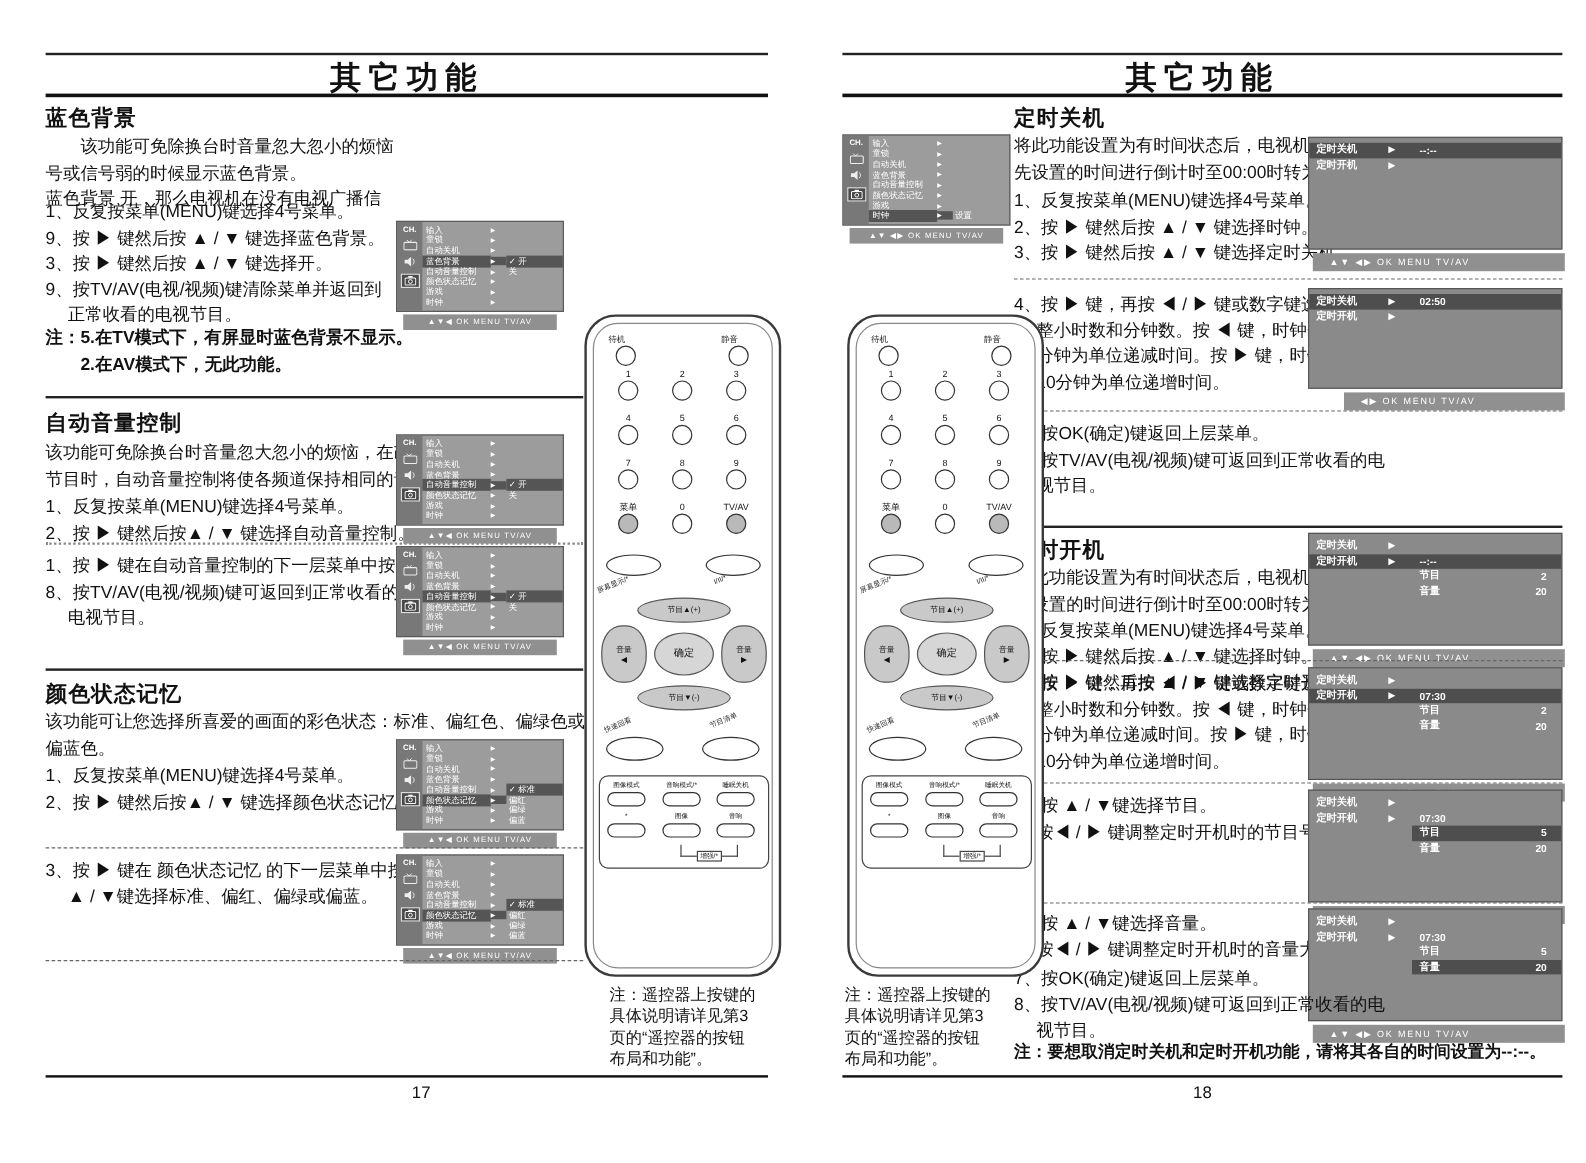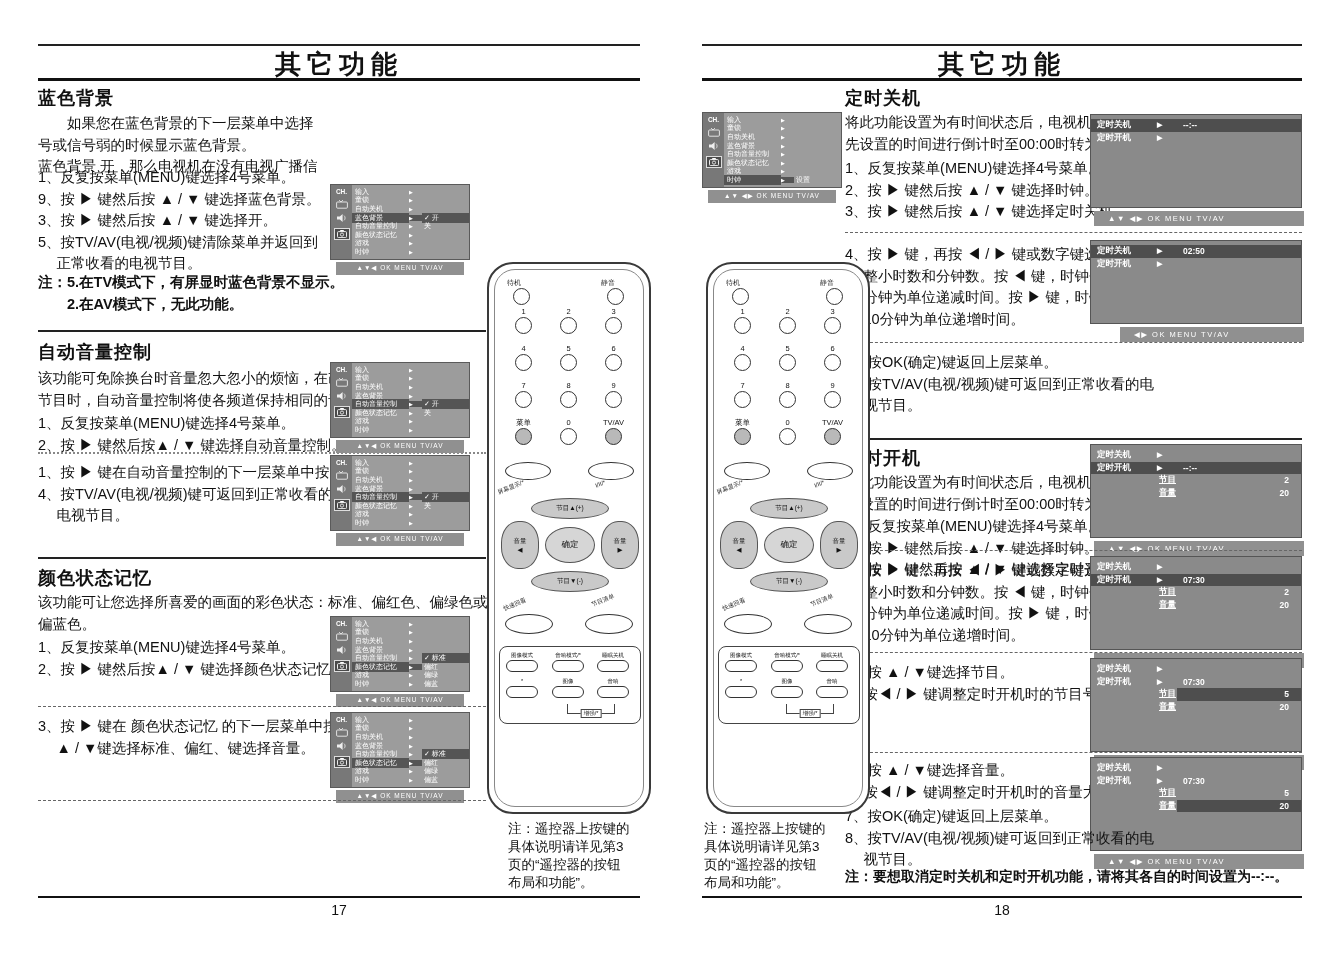--- a/index.html
+++ b/index.html
@@ -36,21 +36,21 @@
         font-size:6.5px;text-align:center;padding:2.5px 0;letter-spacing:1px;white-space:nowrap;}
 
   
   .timer{width:212px;}
   .timer .panel{background:#8a8a8a;border:1px solid #555;height:88px;padding-top:4px;}
   .trow{display:flex;height:12.5px;align-items:center;color:#fff;font-weight:bold;font-size:8.5px;}
   .trow .tl{width:60px;padding-left:6px;white-space:nowrap;}
   .trow .ta{width:26px;font-size:7px;}
   .trow .tv{flex:1;white-space:nowrap;}
   .trow.hl{background:#4e4e4e;}
-  .trow.ind .tl{width:auto;padding-left:68px;text-decoration:underline;}
+  .trow.ind .tl{width:auto;padding-left:92px;}
   .trow.ind .tv{text-align:right;padding-right:12px;}
   .trow.ind.hl{background:linear-gradient(to right,transparent 86px,#4e4e4e 86px);}
   .tbar{margin-top:3px;margin-left:4px;width:196px;background:#909090;color:#fff;
         font-size:7.5px;padding:3px 0 3px 14px;letter-spacing:1.5px;white-space:nowrap;}
 
   
   .remote{width:160px;height:548px;border:2px solid #3a3a3a;border-radius:26px;background:#fff;}
   .remote .rinner{position:absolute;left:5px;top:5px;right:5px;bottom:5px;border:1px solid #888;border-radius:21px;}
   .rlabel{position:absolute;font-size:7px;color:#222;white-space:nowrap;}
   .rcirc{position:absolute;width:15px;height:15px;border:1.5px solid #333;border-radius:50%;background:#fff;}
@@ -76,29 +76,29 @@
 
 <div id="canvas">
 
   <div class="page" id="lpage">
     <div class="abs rule" style="left:0;top:44px;width:602px;"></div>
     <div class="abs page-title" style="left:0;top:47px;width:602px;">其它功能</div>
     <div class="abs rule-thick" style="left:0;top:78px;width:602px;"></div>
 
     <div class="abs sec-head" style="left:0;top:86px;">蓝色背景</div>
     <div class="abs tblock" style="left:0;top:113px;">
-      <div class="line">　　如果您在蓝色背景的下一层菜单中选择</div>
+      <div class="line">　　该功能可免除换台时音量忽大忽小的烦恼</div>
         <div class="line">号或信号弱的时候显示蓝色背景。</div>
         <div class="line">蓝色背景 开，那么电视机在没有电视广播信</div>
     </div>
     <div class="abs tblock" style="left:0;top:167px;">
       <div class="line">1、反复按菜单(MENU)键选择4号菜单。</div>
         <div class="line">9、按 ▶ 键然后按 ▲ / ▼ 键选择蓝色背景。</div>
         <div class="line">3、按 ▶ 键然后按 ▲ / ▼ 键选择开。</div>
-        <div class="line">5、按TV/AV(电视/视频)键清除菜单并返回到</div>
+        <div class="line">9、按TV/AV(电视/视频)键清除菜单并返回到</div>
         <div class="line">　 正常收看的电视节目。</div>
     </div>
     <div class="abs tblock bold" style="left:0;top:272px;">
       <div class="line">注：5.在TV模式下，有屏显时蓝色背景不显示。</div>
         <div class="line">　　2.在AV模式下，无此功能。</div>
     </div>
 
     <div class="abs menu" style="left:292px;top:184px;">
       <div class="panel">
         <div class="side">
@@ -181,21 +181,21 @@
       <div class="line">该功能可免除换台时音量忽大忽小的烦恼，在改变</div>
         <div class="line">节目时，自动音量控制将使各频道保持相同的音量。</div>
     </div>
     <div class="abs tblock" style="left:0;top:413px;">
       <div class="line">1、反复按菜单(MENU)键选择4号菜单。</div>
         <div class="line">2、按 ▶ 键然后按▲ / ▼ 键选择自动音量控制。</div>
     </div>
     <div class="abs dotted" style="left:0;top:452px;width:448px;"></div>
     <div class="abs tblock" style="left:0;top:462px;">
       <div class="line">1、按 ▶ 键在自动音量控制的下一层菜单中按</div>
-        <div class="line">4、按TV/AV(电视/视频)键可返回到正常收看的</div>
+        <div class="line">8、按TV/AV(电视/视频)键可返回到正常收看的</div>
         <div class="line">　 电视节目。</div>
     </div>
 
     <div class="abs menu" style="left:292px;top:362px;">
       <div class="panel">
         <div class="side">
           <span class="ch">CH.</span>
           <span><svg width="12" height="10" viewBox="0 0 12 10">
                 <path d="M3 1 L5 3 M7 1 L5 3" stroke="#eee" stroke-width="0.8" fill="none"></path>
                 <rect x="0.6" y="3" width="10.8" height="6.2" rx="1" fill="none" stroke="#eee" stroke-width="0.9"></rect>
@@ -422,21 +422,21 @@
               <span class="mv">偏蓝</span>
             </div>
 
         </div>
       </div>
       <div class="mbar">▲▼◀  OK  MENU  TV/AV</div>
     </div>
     <div class="abs dashed" style="left:0;top:706px;width:448px;"></div>
     <div class="abs tblock" style="left:0;top:716px;">
       <div class="line">3、按 ▶ 键在 颜色状态记忆 的下一层菜单中按</div>
-        <div class="line">　 ▲ / ▼键选择标准、偏红、键选择音量。</div>
+        <div class="line">　 ▲ / ▼键选择标准、偏红、偏绿或偏蓝。</div>
     </div>
     <div class="abs menu" style="left:292px;top:712px;">
       <div class="panel">
         <div class="side">
           <span class="ch">CH.</span>
           <span><svg width="12" height="10" viewBox="0 0 12 10">
                 <path d="M3 1 L5 3 M7 1 L5 3" stroke="#eee" stroke-width="0.8" fill="none"></path>
                 <rect x="0.6" y="3" width="10.8" height="6.2" rx="1" fill="none" stroke="#eee" stroke-width="0.9"></rect>
               </svg></span>
           <span><svg width="10" height="8" viewBox="0 0 10 8">
@@ -508,21 +508,21 @@
     <div class="abs dashed" style="left:0;top:800px;width:448px;"></div>
 
     <div class="abs tblock" style="left:470px;top:820px;">
       <div class="line" style="font-size:13.5px;line-height:18px;">注：遥控器上按键的</div>
         <div class="line" style="font-size:13.5px;line-height:18px;">具体说明请详见第3</div>
         <div class="line" style="font-size:13.5px;line-height:18px;">页的“遥控器的按钮</div>
         <div class="line" style="font-size:13.5px;line-height:18px;">布局和功能”。</div>
     </div>
 
     <div class="abs" style="left:0;top:896px;width:602px;height:2px;background:#111;"></div>
-    <div class="abs pagenum" style="left:0;top:902px;">17</div>
+    <div class="abs pagenum" style="left:12px;top:902px;">17</div>
   </div>
 
   <div class="page" id="rpage">
     <div class="abs rule" style="left:0;top:44px;width:600px;"></div>
     <div class="abs page-title" style="left:0;top:47px;width:600px;">其它功能</div>
     <div class="abs rule-thick" style="left:0;top:78px;width:600px;"></div>
 
     <div class="abs menu" style="left:0;top:112px;">
       <div class="panel">
         <div class="side">

